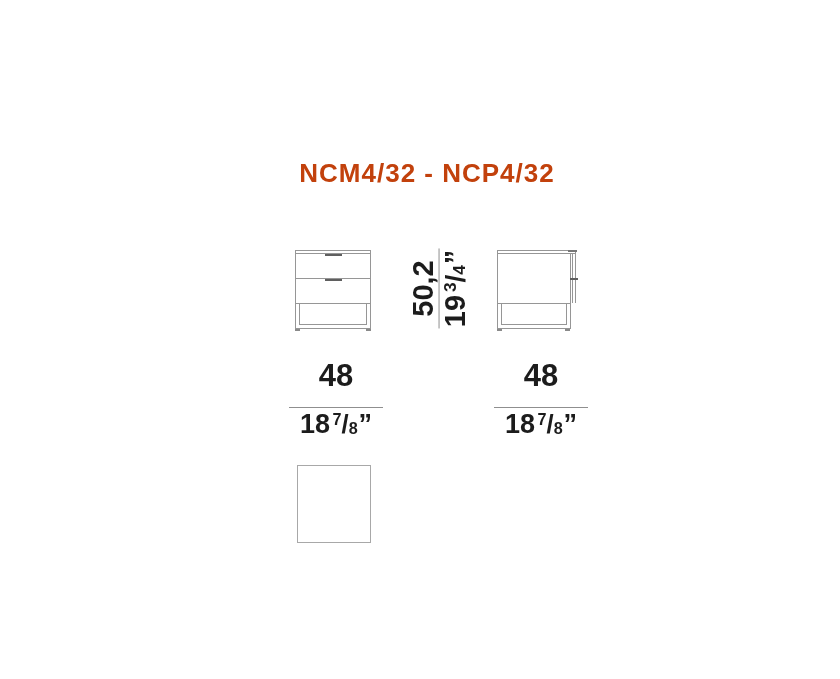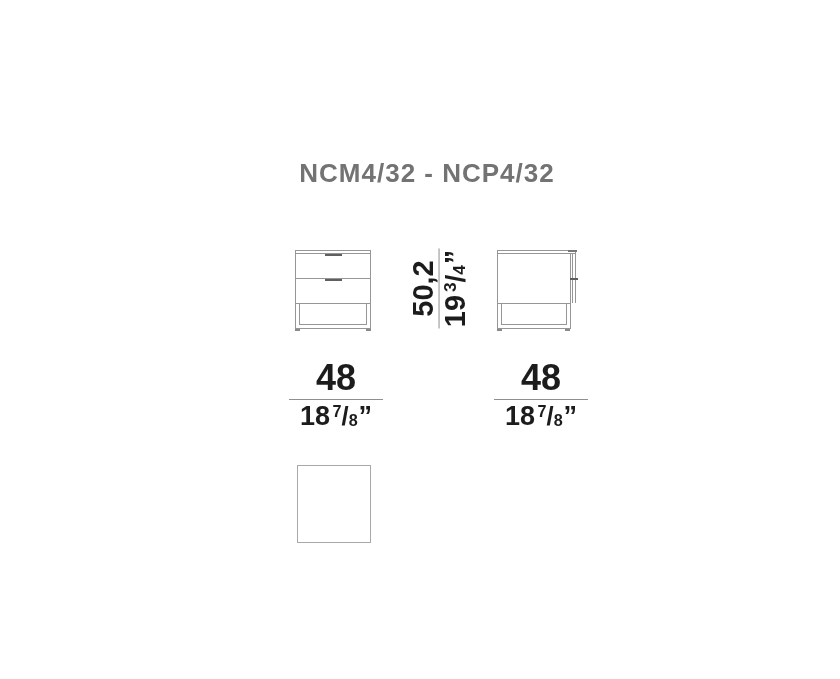--- a/index.html
+++ b/index.html
@@ -19,21 +19,21 @@
   .title {
     position: absolute;
     top: 158px;
     left: 427px;
     transform: translateX(-50%);
     margin: 0;
     font-size: 26px;
     font-weight: bold;
     letter-spacing: 1px;
     white-space: nowrap;
-    color: #737373;
+    color: #c2410c;
   }
   svg.view { position: absolute; }
   .front-view { left: 295px; top: 249px; }
   .side-view  { left: 496px; top: 249px; }
 
   .top-view {
     position: absolute;
     left: 297px;
     top: 465px;
     width: 72px;
@@ -44,23 +44,23 @@
 
   
   .dim {
     position: absolute;
     text-align: center;
     font-weight: bold;
     color: #1c1c1c;
     white-space: nowrap;
   }
   .dim .cm {
-    font-size: 36px;
+    font-size: 31px;
     line-height: 0.86;
-    padding-bottom: 5px;
+    padding-bottom: 17px;
     border-bottom: 1px solid #8f8f8f;
   }
   .dim .in {
     font-size: 27px;
     line-height: 0.86;
     padding-top: 5px;
   }
   .dim .fn { font-size: 0.6em; vertical-align: 0.52em; margin-left: 0.16em; }
   .dim .fs { font-size: 0.95em; }
   .dim .fd { font-size: 0.6em; vertical-align: -0.02em; }

